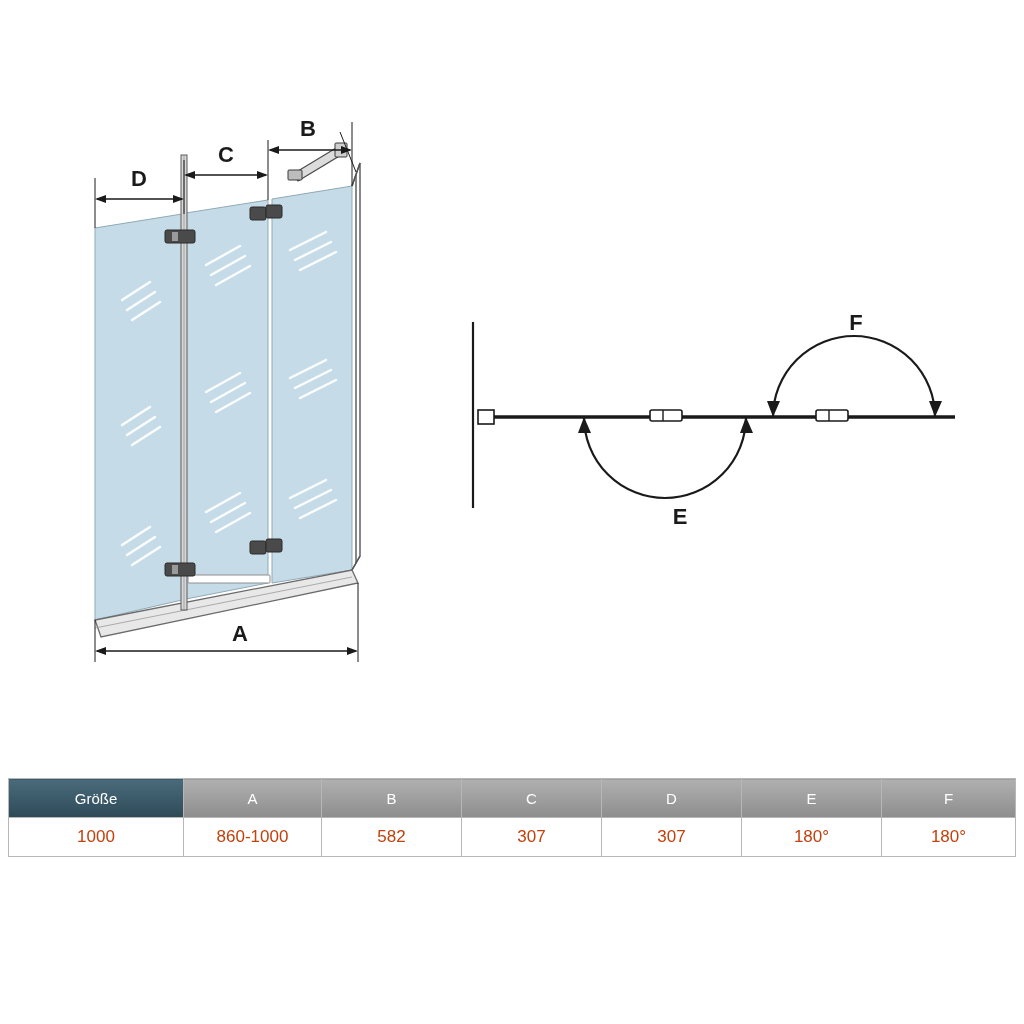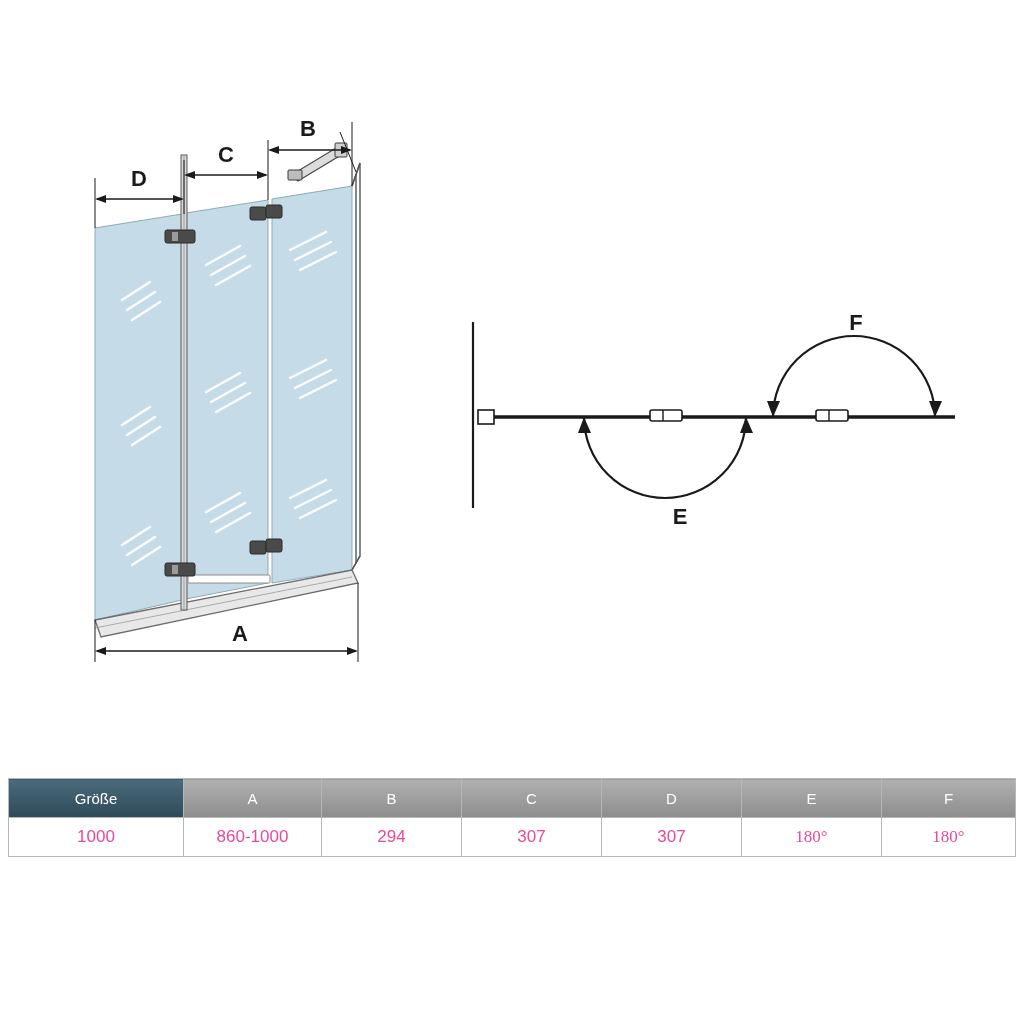--- a/index.html
+++ b/index.html
@@ -47,25 +47,25 @@
     font-size: 15px;
   }
   .head-groesse {
     background: linear-gradient(to bottom, #4a6b7c, #2e4a58);
   }
   .head-dim {
     background: linear-gradient(to bottom, #b0b0b0, #8d8d8d);
   }
   .spec-table tbody td {
     background: #ffffff;
-    color: #ec4899;
+    color: #c2410c;
     font-size: 17px;
   }
   .cell-serif {
-    font-family: Liberation Serif, serif;
+    font-family: Liberation Sans, sans-serif;
     font-size: 18px;
   }
   .label {
     font-family: "Liberation Sans", sans-serif;
     font-weight: bold;
     font-size: 22px;
     fill: #1a1a1a;
   }
 </style>
 </head>
@@ -230,20 +230,20 @@
       <th class="head-dim" style="width:139px">C</th>
       <th class="head-dim" style="width:139px">D</th>
       <th class="head-dim" style="width:139px">E</th>
       <th class="head-dim">F</th>
     </tr>
   </thead>
   <tbody>
     <tr>
       <td>1000</td>
       <td>860-1000</td>
-      <td>294</td>
+      <td>582</td>
       <td>307</td>
       <td>307</td>
       <td class="cell-serif">180°</td>
       <td class="cell-serif">180°</td>
     </tr>
   </tbody>
 </table>
 
 </body></html>

